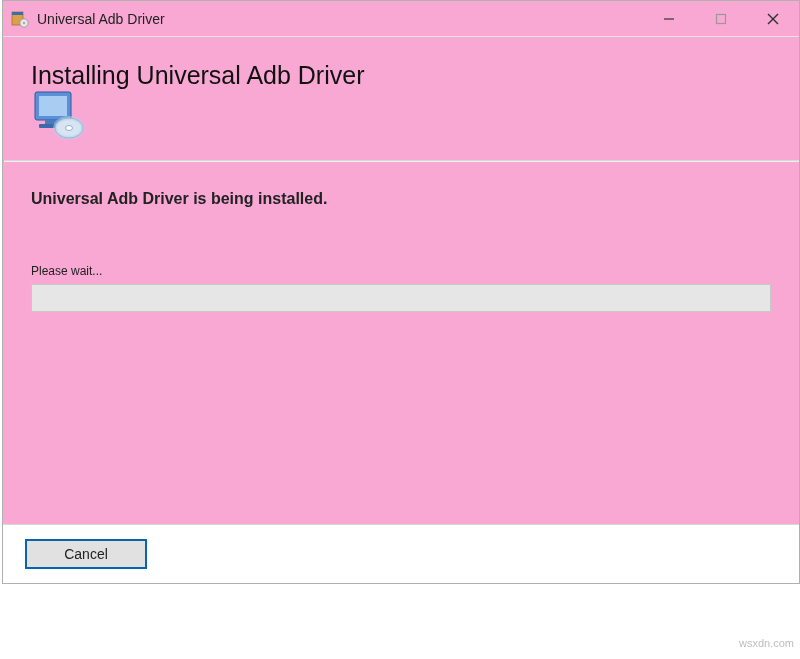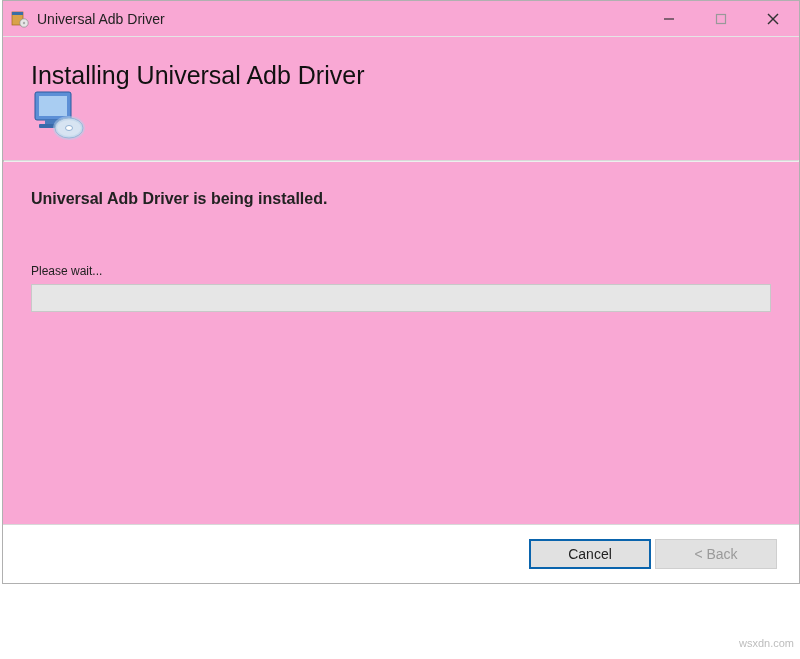--- a/index.html
+++ b/index.html
@@ -103,22 +103,21 @@
     }
     
     .footer {
       position: absolute;
       bottom: 0;
       left: 0;
       right: 0;
       border-top: 1px solid #d8d8d8;
       padding: 14px 22px;
       display: flex;
-      justify-content: flex-end;
-      gap: 4px;
+      gap: 12px;
       background: #fff;
     }
     .btn {
       width: 122px;
       height: 30px;
       font-size: 14px;
       font-family: inherit;
       background: #e1e1e1;
       border: 1px solid #adadad;
       color: #222;
@@ -194,18 +193,17 @@
   <hr class="divider">
 
   <div class="content">
     <div class="status-text">Universal Adb Driver is being installed.</div>
     <div class="wait-text">Please wait...</div>
     <div class="progress"></div>
   </div>
 
   <div class="footer">
     <button class="btn primary">Cancel</button>
-    <button class="btn disabled">&lt; Back</button>
   </div>
 
 </div>
 
 <div class="watermark">wsxdn.com</div>
 
 </body></html>

